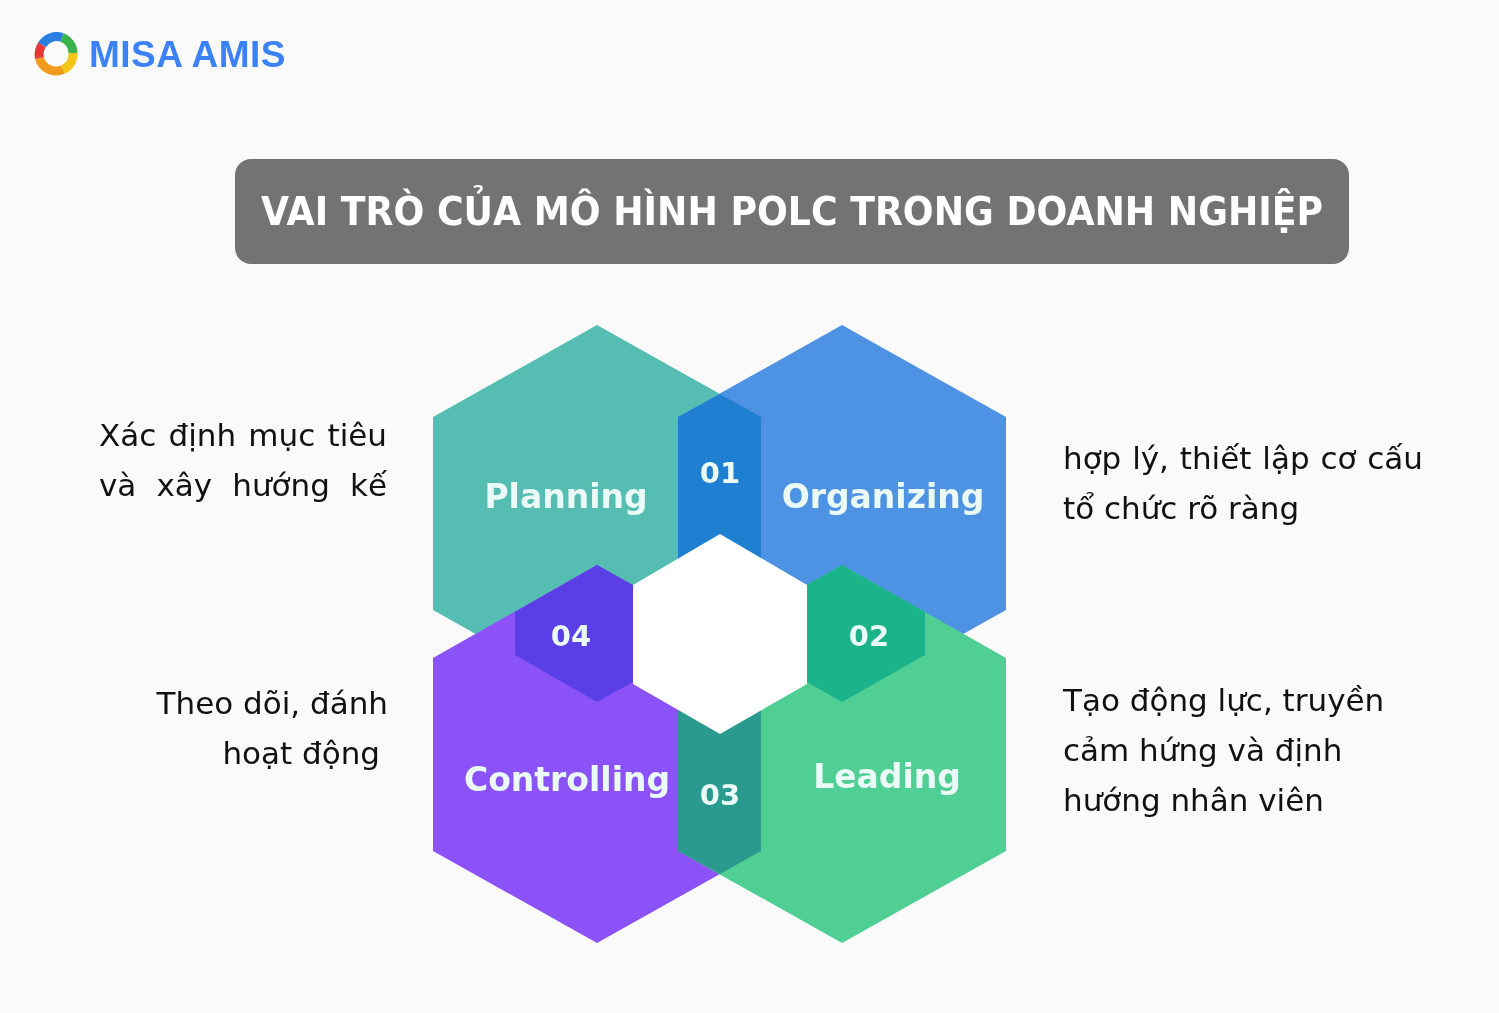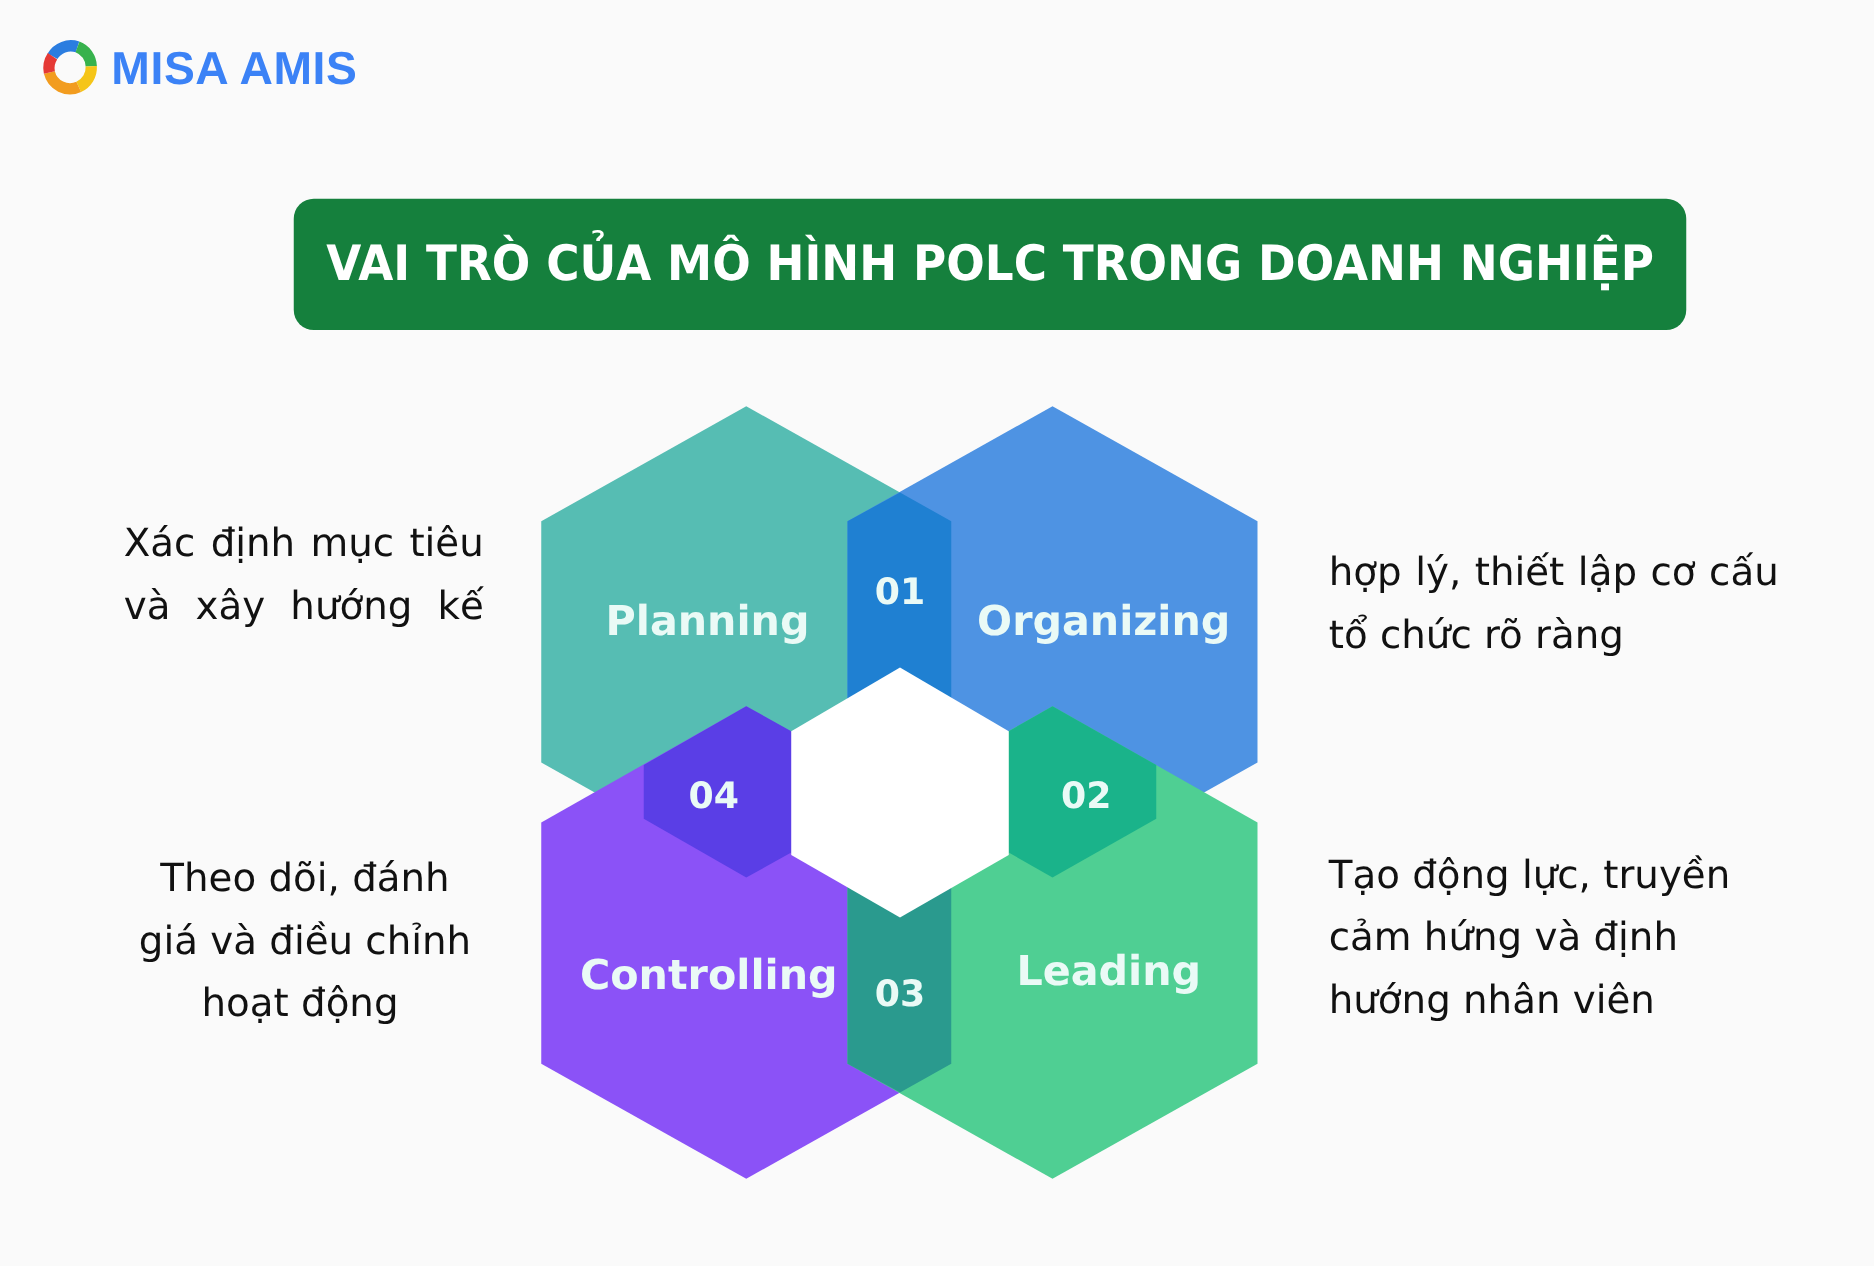--- a/index.html
+++ b/index.html
@@ -15,21 +15,21 @@
     }
     .logo-mark { width: 46px; height: 46px; }
     .logo-text {
       font-family: "Liberation Sans", "DejaVu Sans", sans-serif;
       font-weight: 700; font-size: 37px; letter-spacing: 0.5px;
       color: #3b82f6; line-height: 1;
     }
     .title-banner {
       position: absolute; left: 235px; top: 159px;
       width: 1114px; height: 105px;
-      background: #15803d; border-radius: 16px;
+      background: #737373; border-radius: 16px;
       display: flex; align-items: center; justify-content: center;
     }
     .title-text {
       color: #ffffff; font-weight: 700; font-size: 39px;
       font-family: "DejaVu Sans", "Liberation Sans", sans-serif;
       letter-spacing: 0px; white-space: nowrap;
       transform: scaleX(0.93);
     }
     .diagram { position: absolute; left: 0; top: 0; width: 1499px; height: 1013px; }
     .hex-label {
@@ -37,21 +37,21 @@
       font-weight: 700; fill: #eafaf6;
     }
     .desc {
       position: absolute; color: #111111;
       font-family: "DejaVu Sans", "Liberation Sans", sans-serif;
       font-size: 31px; line-height: 50px; font-weight: 400;
     }
     .desc-line { display: block; white-space: nowrap; }
     .desc.justify .desc-line { text-align: justify; text-align-last: justify; }
     .desc.justify .desc-line.last { text-align-last: left; }
-    .desc.right { text-align: center; }
+    .desc.right { text-align: right; }
   </style>
 </head>
 <body>
 
 <div class="logo">
   <svg class="logo-mark" viewBox="0 0 46 46">
     <g fill="none" stroke-width="9" stroke-linecap="butt">
       <path d="M9 14 A17 17 0 0 1 29 6.5" stroke="#2b7de0"></path>
       <path d="M29 6.5 A17 17 0 0 1 40 22" stroke="#37b24d"></path>
       <path d="M40 22 A17 17 0 0 1 30 38.5" stroke="#f5c518"></path>
@@ -97,21 +97,20 @@
   <span class="desc-line">và xây hướng kế</span>
 </div>
 
 <div class="desc justify" style="left:1063px; top:433px; width:360px;">
   <span class="desc-line">hợp lý, thiết lập cơ cấu</span>
   <span class="desc-line last">tổ chức rõ ràng</span>
 </div>
 
 <div class="desc right" style="left:100px; top:678px; width:288px;">
   <span class="desc-line">Theo dõi, đánh</span>
-  <span class="desc-line">giá và điều chỉnh</span>
   <span class="desc-line" style="padding-right:8px;">hoạt động</span>
 </div>
 
 <div class="desc" style="left:1063px; top:675px; width:360px;">
   <span class="desc-line">Tạo động lực, truyền</span>
   <span class="desc-line">cảm hứng và định</span>
   <span class="desc-line">hướng nhân viên</span>
 </div>
 
 </body></html>

